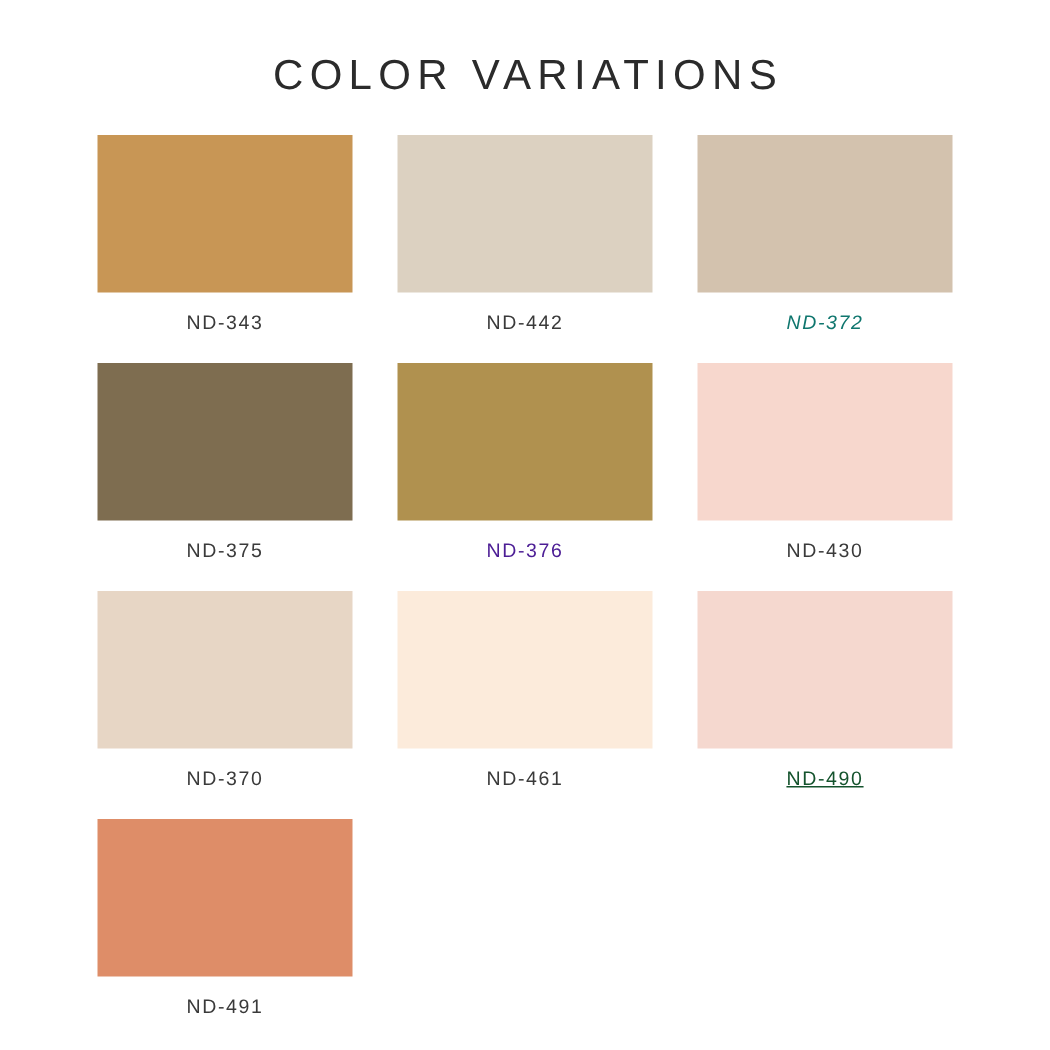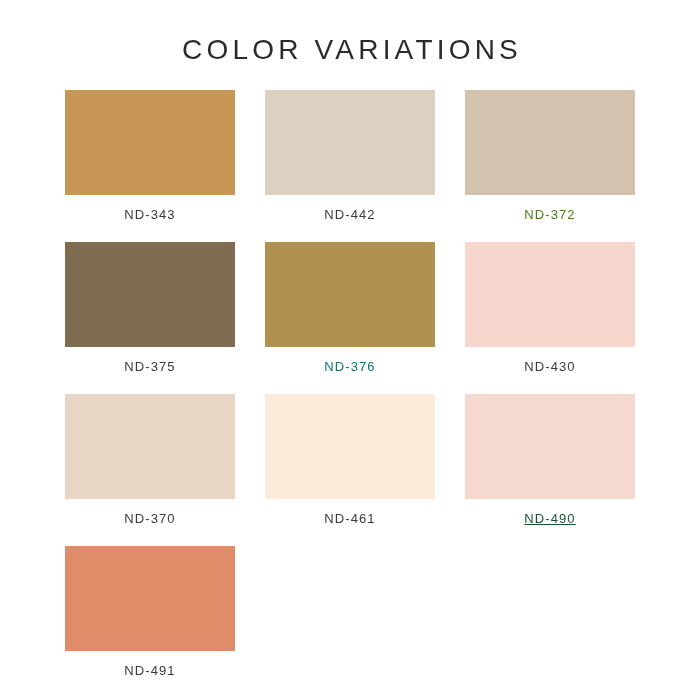--- a/index.html
+++ b/index.html
@@ -74,32 +74,32 @@
     </div>
 
 
     <div class="swatch-cell">
       <div class="swatch-chip" style="background-color: rgb(220, 209, 193);"></div>
       <div class="swatch-label" style="color: rgb(58, 58, 58);">ND-442</div>
     </div>
 
     <div class="swatch-cell">
       <div class="swatch-chip" style="background-color: rgb(211, 194, 174);"></div>
-      <div class="swatch-label" style="color: #4d7c0f;">ND-372</div>
+      <div class="swatch-label" style="color: #0f766e; font-style: italic;">ND-372</div>
     </div>
 
 
     <div class="swatch-cell">
       <div class="swatch-chip" style="background-color: rgb(126, 109, 80);"></div>
       <div class="swatch-label" style="color: rgb(58, 58, 58); text-align: right;">ND-375</div>
     </div>
 
     <div class="swatch-cell">
       <div class="swatch-chip" style="background-color: rgb(176, 145, 79);"></div>
-      <div class="swatch-label" style="color: #0f766e;">ND-376</div>
+      <div class="swatch-label" style="color: #4c1d95;">ND-376</div>
     </div>
 
     <div class="swatch-cell">
       <div class="swatch-chip" style="background-color: rgb(247, 215, 205);"></div>
       <div class="swatch-label" style="color: rgb(58, 58, 58); text-align: center;">ND-430</div>
     </div>
 
     <div class="swatch-cell">
       <div class="swatch-chip" style="background-color: rgb(231, 214, 197);"></div>
       <div class="swatch-label" style="color: rgb(58, 58, 58);">ND-370</div>

